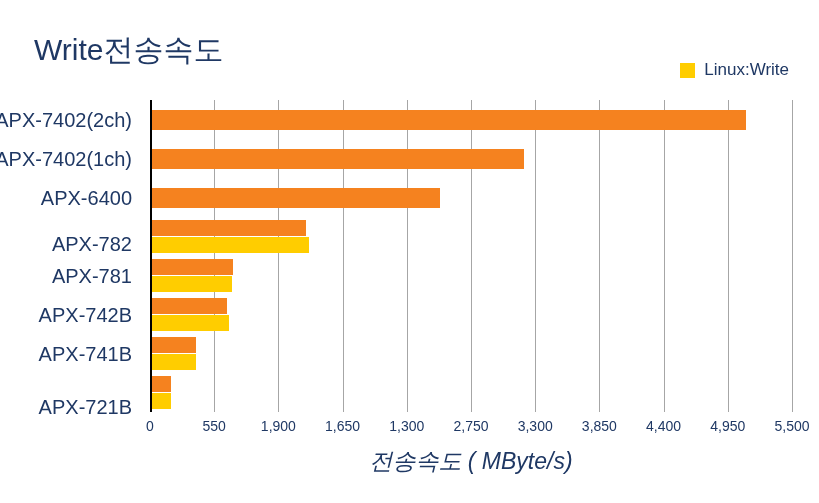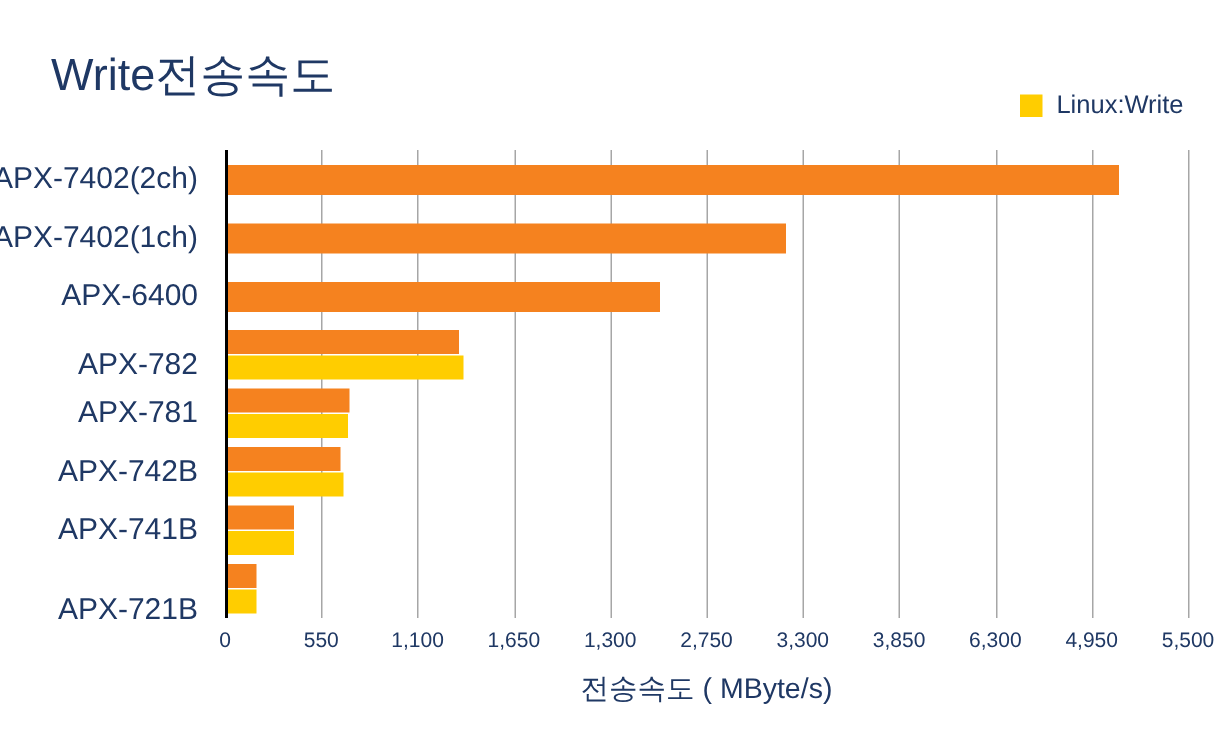--- a/index.html
+++ b/index.html
@@ -134,23 +134,24 @@
     white-space: nowrap;
     transform: translateX(-50%);
   }
 
   #x-axis-title {
     position: absolute;
     left: 150px;
     top: 446px;
     width: 642px;
     text-align: center;
-    font-size: 19px;
-    color: #1f3864;
-    white-space: nowrap;
+    font-size: 23px;
+    color: #1f3864;
+    white-space: nowrap;
+    font-style: italic;
   }
 </style>
 </head>
 <body>
 
 <div id="chart-root">
 
   <div id="chart-title">Write전송속도</div>
 
   <div id="legend">
@@ -199,26 +200,26 @@
         <div class="bar" style="top: 276px; height: 16px; width: 21.0109px; background: rgb(245, 130, 31);"></div>
         <div class="bar" style="top: 293px; height: 16px; width: 21.0109px; background: rgb(255, 205, 0);"></div>
       </div>
   </div>
 
   <div id="axis-line"></div>
 
   <div id="x-tick-labels">
       <div class="tick-label" style="left: 0px;">0</div>
       <div class="tick-label" style="left: 64.2px;">550</div>
-      <div class="tick-label" style="left: 128.4px;">1,100</div>
+      <div class="tick-label" style="left: 128.4px;">1,900</div>
       <div class="tick-label" style="left: 192.6px;">1,650</div>
       <div class="tick-label" style="left: 256.8px;">1,300</div>
       <div class="tick-label" style="left: 321px;">2,750</div>
       <div class="tick-label" style="left: 385.2px;">3,300</div>
       <div class="tick-label" style="left: 449.4px;">3,850</div>
-      <div class="tick-label" style="left: 513.6px;">6,300</div>
+      <div class="tick-label" style="left: 513.6px;">4,400</div>
       <div class="tick-label" style="left: 577.8px;">4,950</div>
       <div class="tick-label" style="left: 642px;">5,500</div>
     </div>
 
   <div id="x-axis-title">전송속도 ( MByte/s)</div>
 
 </div>
 
 </body></html>

